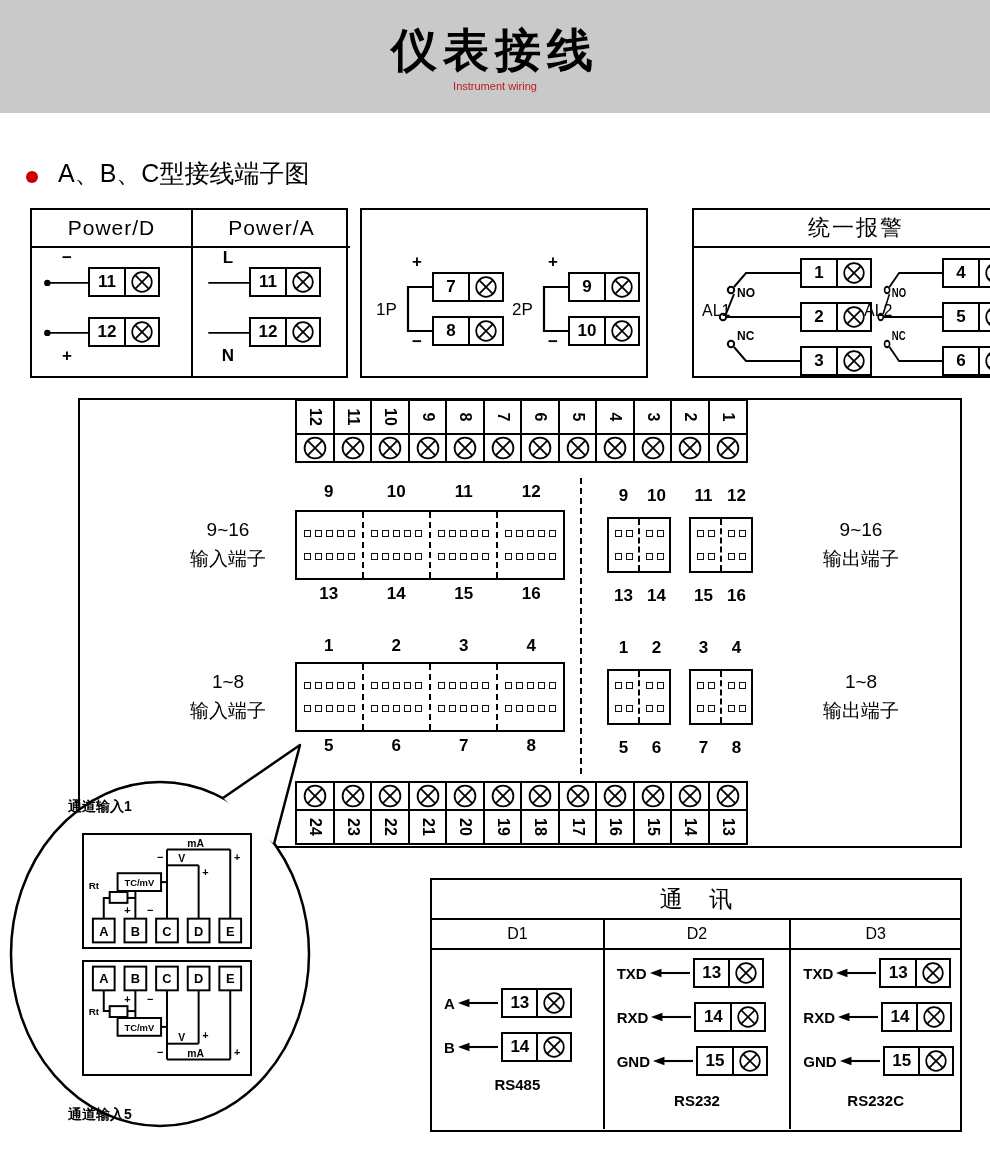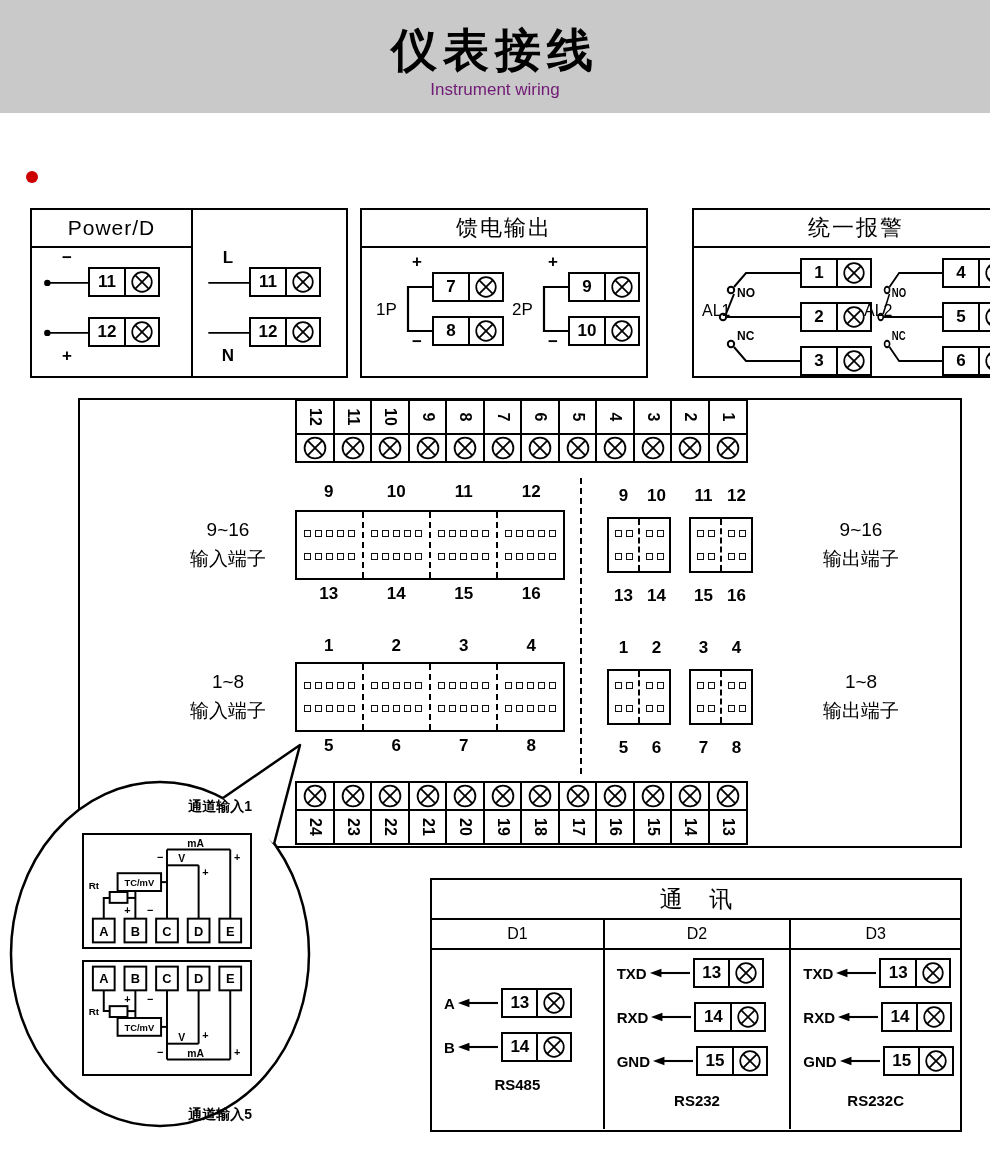--- a/index.html
+++ b/index.html
@@ -3,21 +3,21 @@
 <meta charset="utf-8">
 <style>
   *{box-sizing:border-box;margin:0;padding:0}
   html,body{background:#fff}
   body{font-family:"Liberation Sans","DejaVu Sans",sans-serif;color:#000}
   #canvas{position:relative;width:990px;height:1167px;background:#fff;overflow:hidden}
 
   
   .gheader{position:absolute;left:0;top:0;width:990px;height:113px;background:#c9c9c9;text-align:center}
   .gtitle{margin-top:20px;font-size:46px;font-weight:900;letter-spacing:6px}
-  .gsub{font-size:17px;color:#701a75;margin-top:-2px}
+  .gsub{font-size:11px;color:#b91c1c;margin-top:-2px}
 
   
   .bullet{position:absolute;left:26px;top:171px;width:12px;height:12px;border-radius:50%;background:#cc0000}
   .stitle{position:absolute;left:58px;top:157px;font-size:25px;font-weight:500}
 
   
   .box{position:absolute;border:2.5px solid #000;background:#fff}
   .numbox{display:inline-flex;width:38px;height:30px;border:2.5px solid #000;align-items:center;justify-content:center;font-weight:bold;font-size:17px;background:#fff;flex:none}
   .screw{display:inline-block;width:36px;height:30px;border:2.5px solid #000;margin-left:-2.5px;background:#fff;flex:none}
   .screw svg{display:block;width:100%;height:100%}
@@ -71,21 +71,21 @@
   .ncell{width:67.5px;text-align:center;font-size:17px;font-weight:bold}
   .onrow{position:absolute;display:flex;font-size:17px;font-weight:bold}
   .onrow span{width:33px;text-align:center}
   .onrow span:nth-child(3){margin-left:14px}
   .slabel{position:absolute;width:128px;text-align:center;font-size:19px;line-height:1.5}
   .vdash{position:absolute;width:0;border-left:2.5px dashed #000}
 
   
   .callout{position:absolute;z-index:5}
   .bubble{position:absolute;left:0;top:0;width:320px;height:402px}
-  .clabel{position:absolute;left:64px;width:184px;text-align:right;font-size:14px;font-weight:bold}
+  .clabel{position:absolute;left:64px;width:184px;text-align:left;font-size:14px;font-weight:bold}
   .cbox{position:absolute;left:78px;width:170px;height:116px;border:2.5px solid #000;background:#fff}
   .cbox svg{display:block;width:100%;height:100%}
 
   
   .ctitle{height:40px;border-bottom:2.5px solid #000;display:flex;align-items:center;justify-content:center;font-size:23px;letter-spacing:10px;text-indent:10px}
   .chead{display:flex;height:30px;border-bottom:2.5px solid #000}
   .chcell{display:flex;align-items:center;justify-content:center;font-size:16px;border-left:2.5px solid #000}
   .chcell:first-child{border-left:none}
   .cbody{display:flex;height:179px}
   .ccol{border-left:2.5px solid #000;position:relative}
@@ -103,20 +103,21 @@
 <body>
 
 <div id="canvas">
 
   <header class="gheader">
     <div class="gtitle">仪表接线</div>
     <div class="gsub">Instrument wiring</div>
   </header>
 
   <span class="bullet"></span>
+  <h2 class="stitle">A、B、C型接线端子图</h2>
 
   <div class="box" style="left:30px;top:208px;width:318px;height:170px">
     <div class="pcol" style="left:0">
       <div class="phead">Power/D</div>
       <div class="prow" style="top:57px">
         <span class="sign">−</span>
         <span class="wire">
             <svg viewBox="0 0 52 30">
               <circle cx="6" cy="16" r="3.6" fill="#000"></circle>
               <line x1="6" y1="16" x2="52" y2="16" stroke="#000" stroke-width="2.2"></line>
@@ -143,20 +144,21 @@
         <span class="screw">
             <svg viewBox="0 0 34 26">
               <circle cx="17" cy="13" r="10.4" fill="none" stroke="#000" stroke-width="1.8"></circle>
               <line x1="9.7" y1="5.7" x2="24.3" y2="20.3" stroke="#000" stroke-width="1.8"></line>
               <line x1="24.3" y1="5.7" x2="9.7" y2="20.3" stroke="#000" stroke-width="1.8"></line>
             </svg>
           </span>
       </div>
     </div>
     <div class="pcol col-a" style="left:159px;border-left:2.5px solid #000">
+      <div class="phead">Power/A</div>
       <div class="prow" style="top:57px">
         <span class="sign">L</span>
         <span class="wire">
             <svg viewBox="0 0 52 30">
               <circle cx="6" cy="16" r="3.6" fill="#000"></circle>
               <line x1="6" y1="16" x2="52" y2="16" stroke="#000" stroke-width="2.2"></line>
             </svg>
           </span>
         <span class="numbox">11</span>
         <span class="screw">
@@ -181,21 +183,20 @@
               <circle cx="17" cy="13" r="10.4" fill="none" stroke="#000" stroke-width="1.8"></circle>
               <line x1="9.7" y1="5.7" x2="24.3" y2="20.3" stroke="#000" stroke-width="1.8"></line>
               <line x1="24.3" y1="5.7" x2="9.7" y2="20.3" stroke="#000" stroke-width="1.8"></line>
             </svg>
           </span>
       </div>
     </div>
   </div>
 
   <div class="box" style="left:360px;top:208px;width:288px;height:170px">
-    <div class="btitle">馈电输出</div>
     <div class="fgroup" style="left:14px">
       <span class="glabel">1P</span>
       <svg class="bracket" viewBox="0 0 34 74" preserveAspectRatio="none">
         <path d="M34 15 H10 V59 H34" fill="none" stroke="#000" stroke-width="2.2"></path>
       </svg>
       <span class="fsign fplus">+</span>
       <span class="fsign fminus">−</span>
       <div class="frow" style="top:12px">
         <span class="numbox">7</span>
         <span class="screw">

